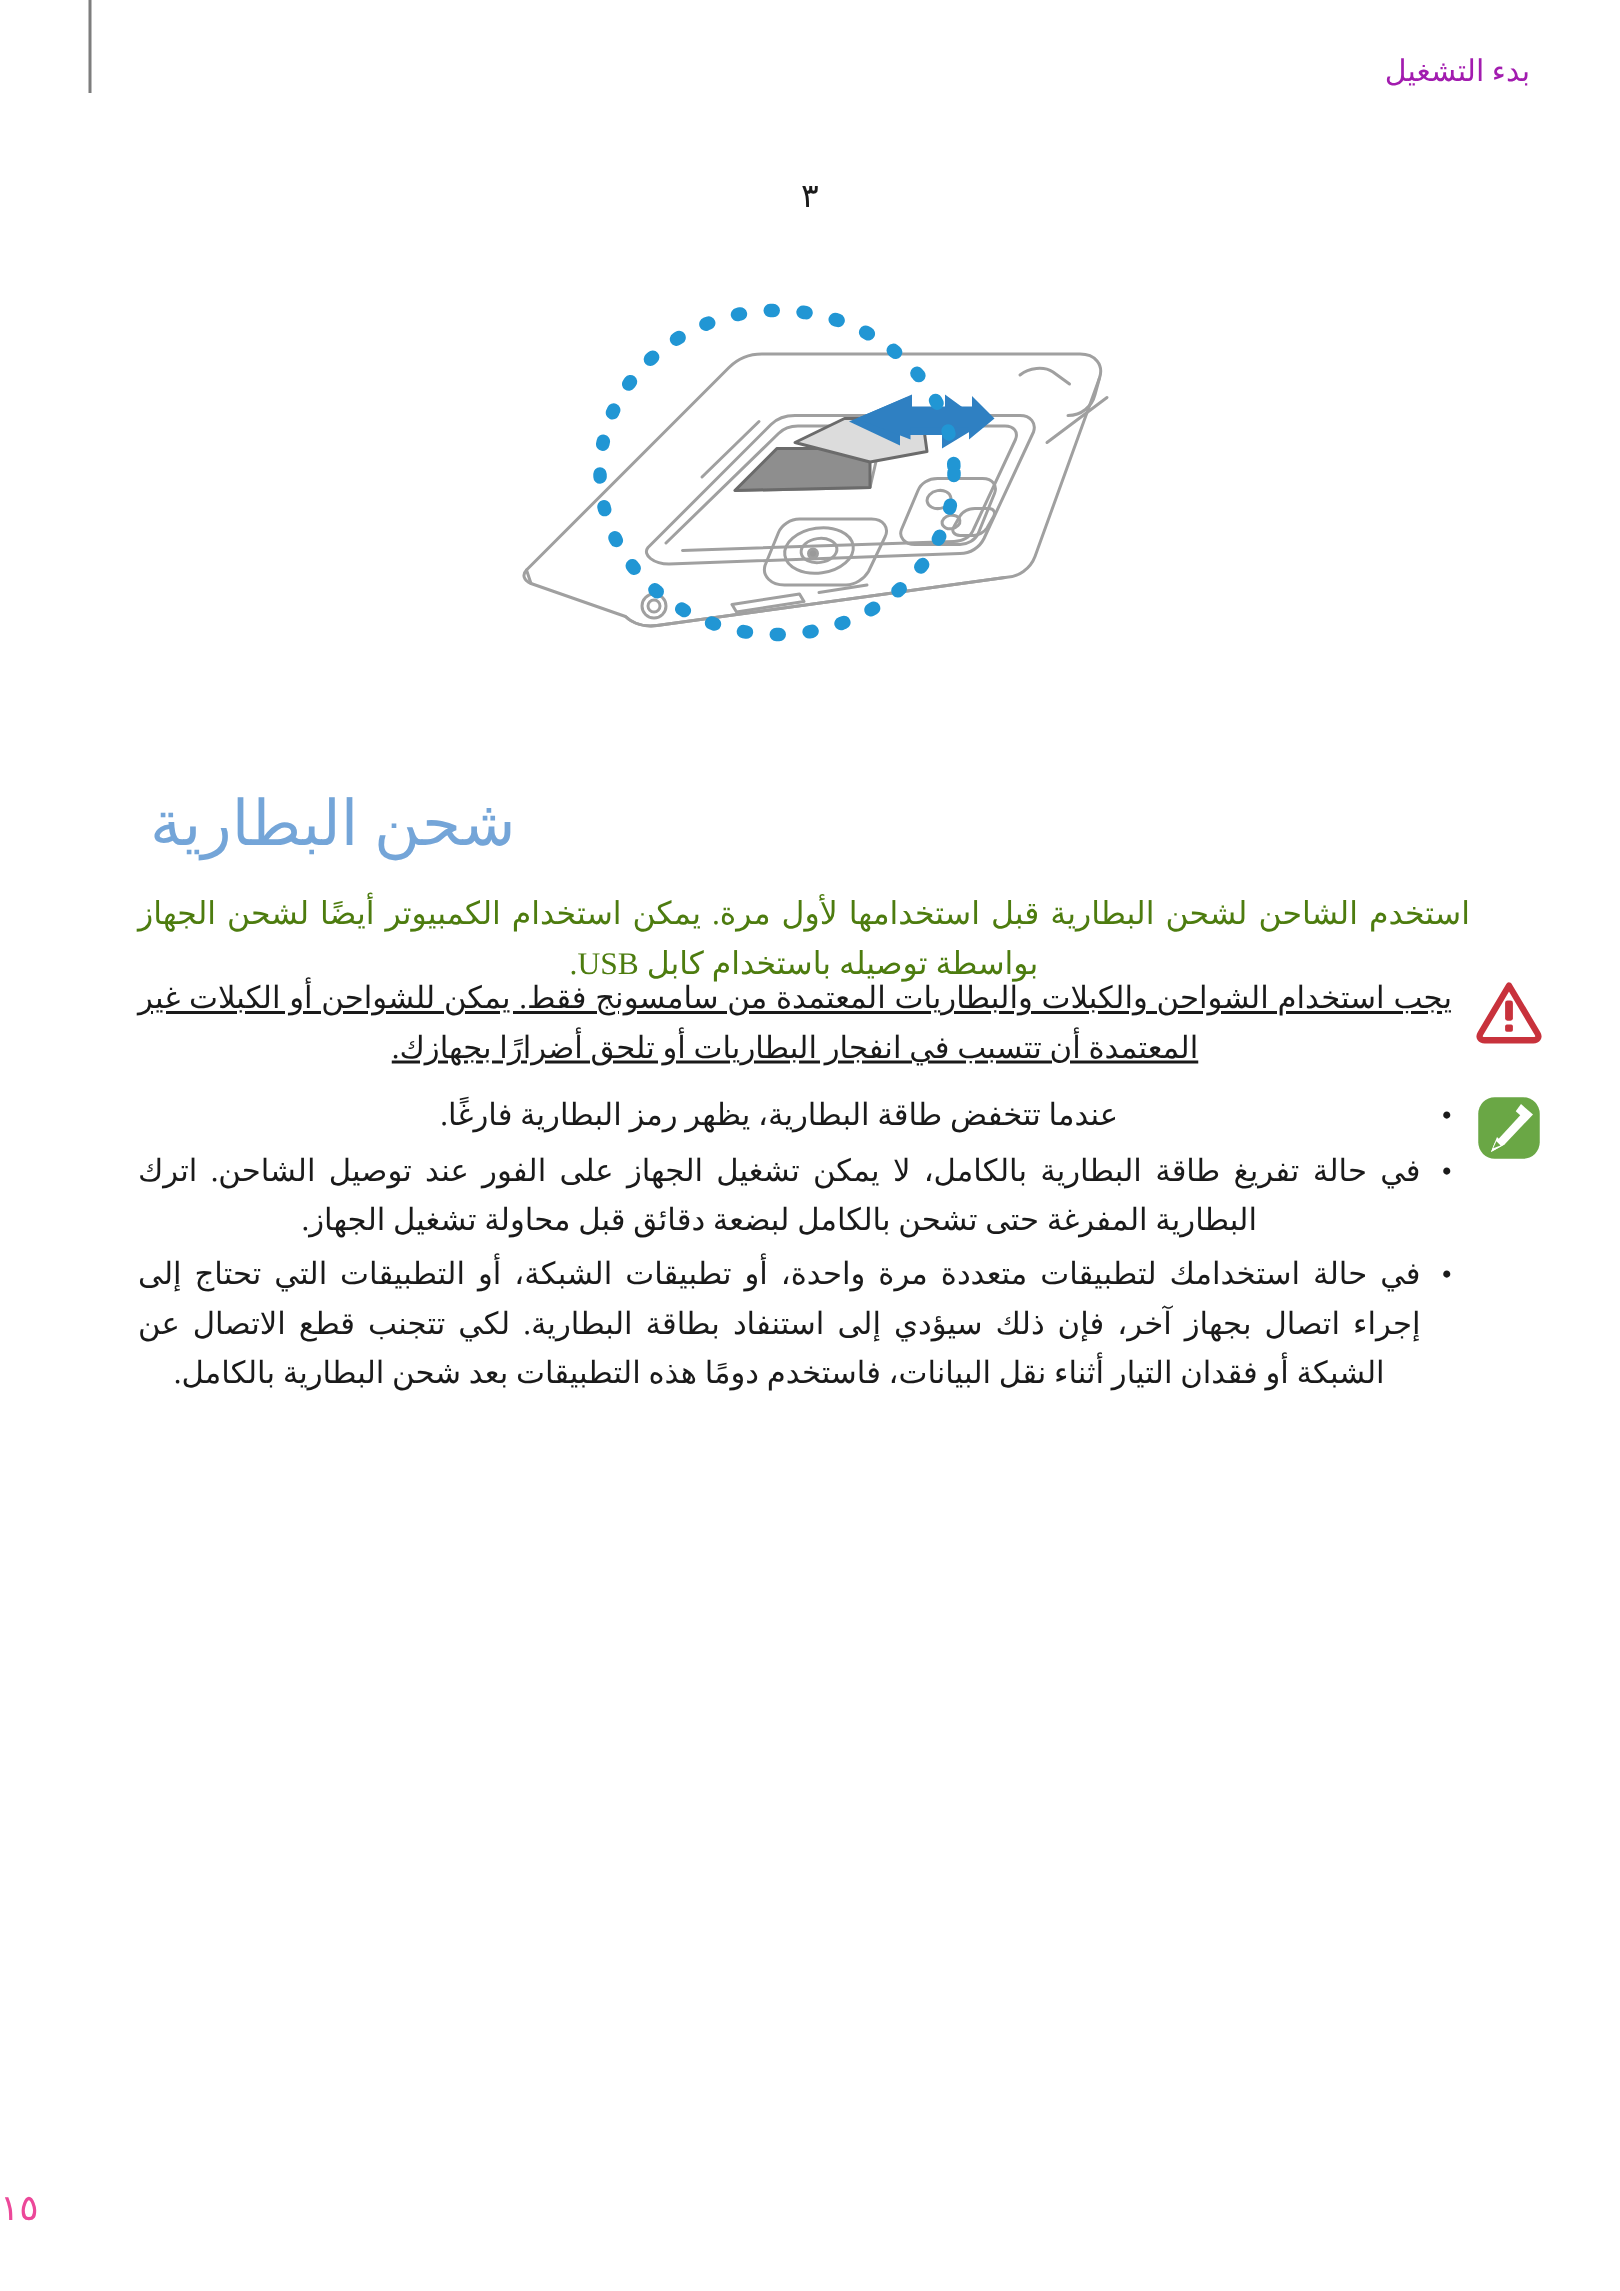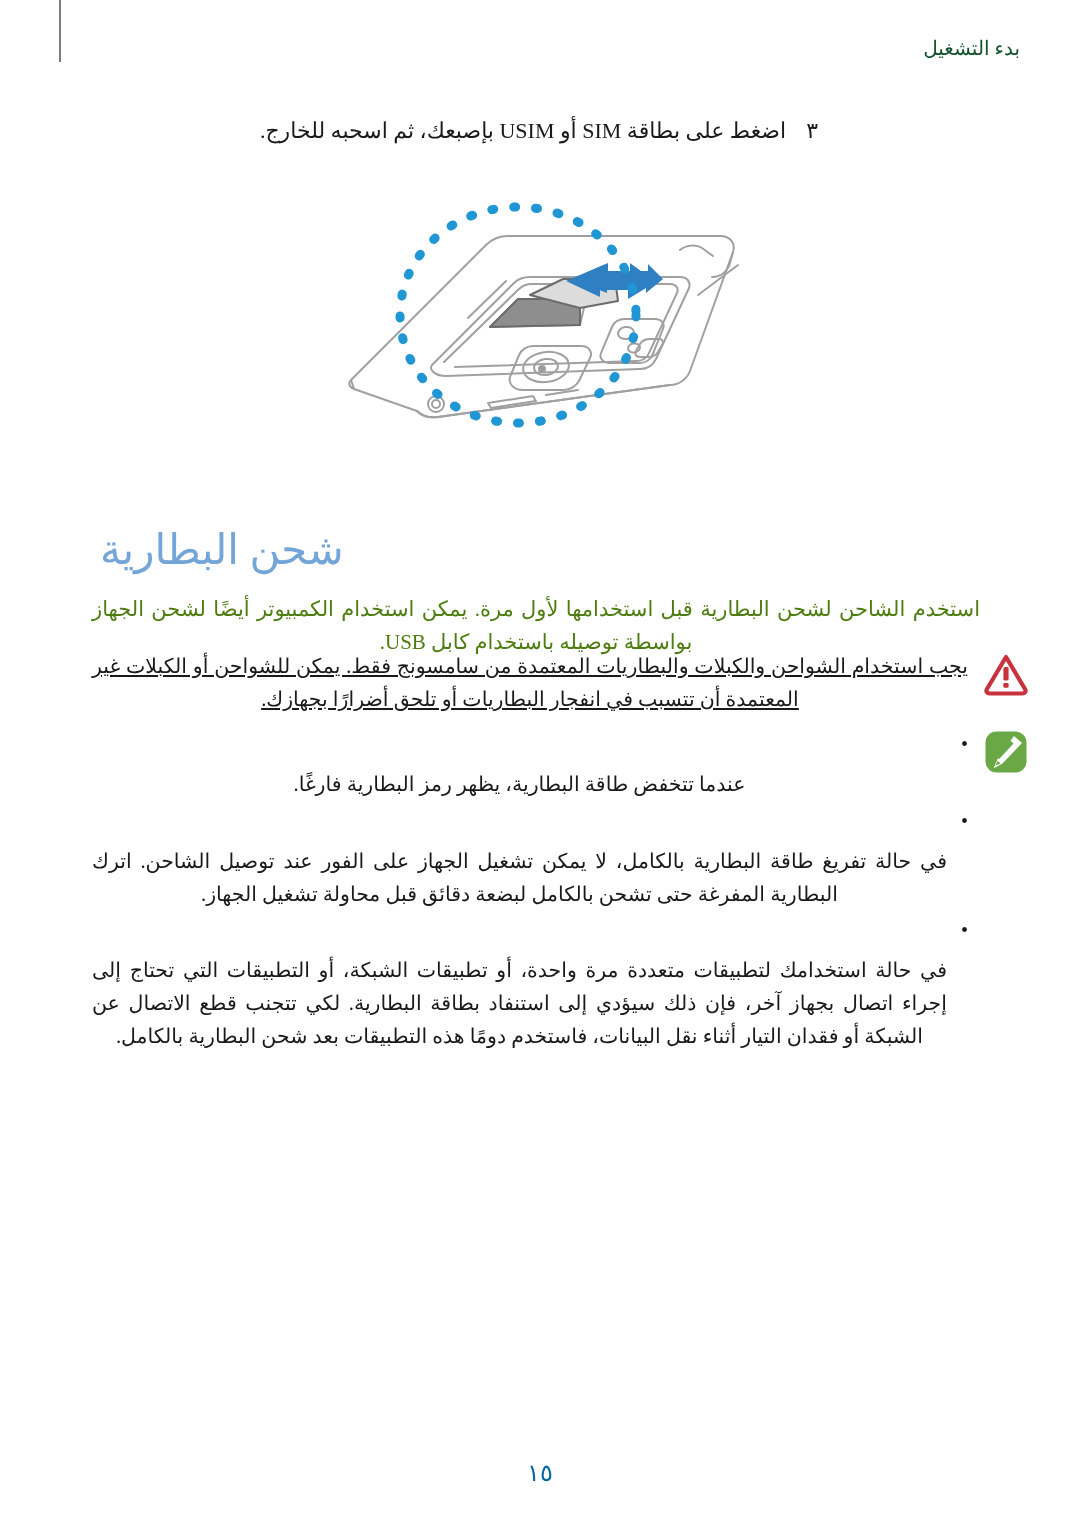--- a/index.html
+++ b/index.html
@@ -29,21 +29,21 @@
   .header-rule {
     width: 2px;
     height: 62px;
     background: #7d7d7d;
     position: absolute;
     top: 0px;
     right: 1019px;
   }
   .header-title {
     font-size: 20px;
-    color: #14532d;
+    color: #a21caf;
     letter-spacing: 0px;
     line-height: 1;
   }
 
   
   .step-row {
     position: absolute;
     top: 118px;
     right: 100px;
     left: 100px;
@@ -152,45 +152,42 @@
   }
   .note-bullet {
     flex: 0 0 auto;
     line-height: 1.6;
     font-size: 20px;
   }
   .note-text {
     flex: 1 1 auto;
     text-align: justify;
     text-align-last: center;
-    margin-top: 40px;
   }
 
   
   .page-number {
     position: absolute;
     bottom: 40px;
     left: 0;
     right: 0;
-    text-align: center;
     font-size: 24px;
-    color: #0369a1;
+    color: #ec4899;
   }
 </style>
 </head>
 <body>
 
 <div class="header-rule"></div>
 <div class="page-header">
   <span class="header-title">بدء التشغيل</span>
 </div>
 
 <div class="step-row">
   <span class="step-number">٣</span>
-  <span class="step-text">اضغط على بطاقة SIM أو USIM بإصبعك، ثم اسحبه للخارج.</span>
 </div>
 
 <div class="illustration">
   <svg width="450" height="270" viewBox="0 0 450 270" xmlns="http://www.w3.org/2000/svg">
     <defs>
       <clipPath id="clipAll">
           <rect x="0" y="0" width="450" height="270"></rect>
         </clipPath>
     </defs>
     <g clip-path="url(#clipAll)" fill="none" stroke="#a0a0a0" stroke-width="2" stroke-linejoin="round" stroke-linecap="round">

